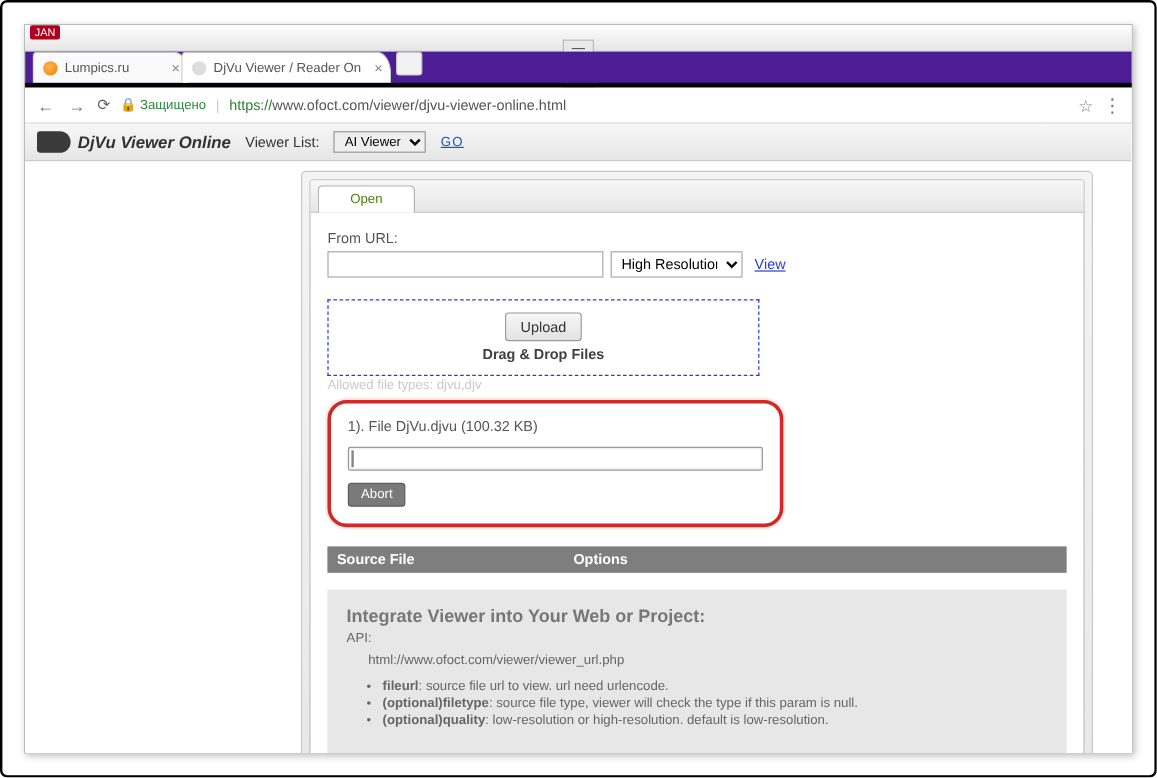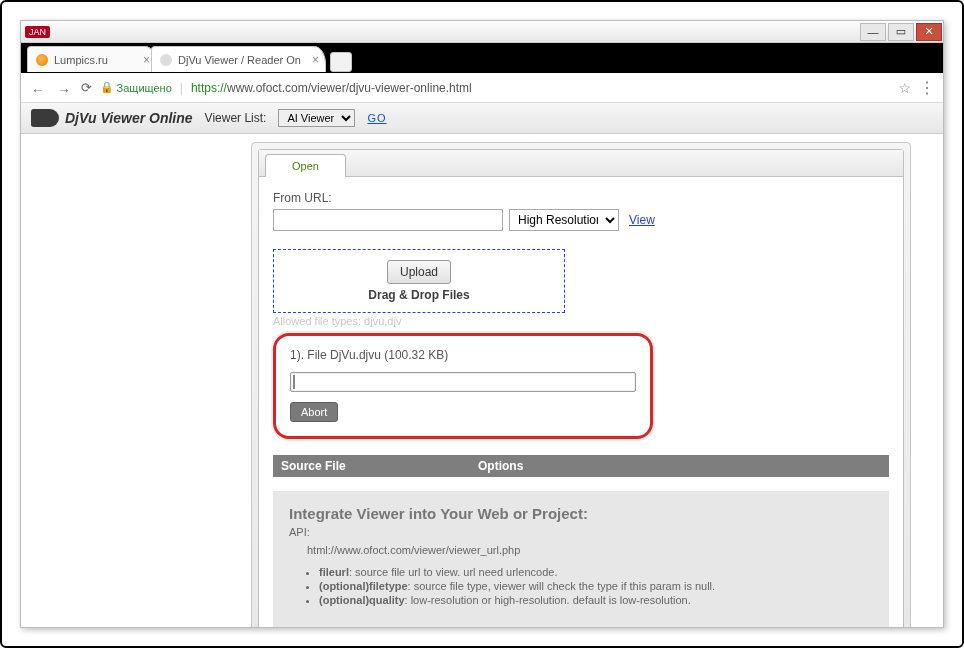--- a/index.html
+++ b/index.html
@@ -1,25 +1,25 @@
 <!DOCTYPE html>
 <html><head>
 <meta charset="utf-8">
 <style>
   * { box-sizing: border-box; margin: 0; padding: 0; }
   body { font-family: Arial, Helvetica, sans-serif; font-size: 12px; background: #fff; }
   .frame { width: 964px; height: 648px; border: 2px solid #000; border-radius: 6px; position: relative; background:#fff; overflow: hidden; }
   .chrome { position: absolute; top: 18px; left: 18px; right: 18px; bottom: 18px; background:#fff; border:1px solid #bbb; box-shadow: 2px 2px 6px rgba(0,0,0,0.25); display:flex; flex-direction:column;}
-  .titlebar { height: 22px; background: linear-gradient(#fdfdfd,#e6e6e6); display:flex; align-items:center; justify-content:flex-start; border-bottom:1px solid #ccc;}
+  .titlebar { height: 22px; background: linear-gradient(#fdfdfd,#e6e6e6); display:flex; align-items:center; justify-content:flex-start; border-bottom:1px solid #ccc;flex-direction:column;}
   .titlebar .ext { background:#b00020; color:#fff; font-size:9px; padding:1px 4px; margin-right:auto; margin-left:4px; border-radius:2px;}
   .winbtn { width:26px; height:18px; margin:0 1px; display:flex; align-items:center; justify-content:center; font-family: Segoe UI, Arial; font-size:11px;}
   .win-min { background:#e8e8e8; border:1px solid #bbb; color:#333;}
   .win-max { background:#e8e8e8; border:1px solid #bbb; color:#333;}
   .win-close { background:#c94f3e; border:1px solid #a03a2c; color:#fff;}
-  .tabstrip { height:30px; background:#000000; display:flex; align-items:flex-end; padding:0 6px; border-bottom:1px solid #000000;}
+  .tabstrip { height:30px; background:#4c1d95; display:flex; align-items:flex-start; padding:0 6px; border-bottom:4px solid #000000;}
   .tab { height:26px; background:#fafafa; border:1px solid #c5c5c5; border-bottom:none; border-top-left-radius:4px; border-top-right-radius:12px 18px; display:flex; align-items:center; padding:0 24px 0 8px; margin-right:-6px; font-size:11px; color:#555; position:relative; min-width:130px;}
   .tab.active { background:#fff; z-index:2;}
   .tab .fav { width:12px; height:12px; border-radius:50%; margin-right:6px; background:#ddd; display:inline-block;}
   .tab .fav.o { background: radial-gradient(circle at 40% 40%, #ffb64d, #f47c00);}
   .tab .tclose { position:absolute; right:6px; top:6px; font-size:12px; color:#888;}
   .newtab { width:22px; height:20px; margin-left:10px; background:#f2f2f2; border:1px solid #c5c5c5; border-radius:3px;}
   .addrbar { height:30px; background:#fff; border-bottom:1px solid #d8d8d8; display:flex; align-items:center; padding:0 8px; gap:8px;}
   .navarrow { color:#777; font-size:14px; padding:0 2px;}
   .reload { color:#666; font-size:13px;}
   .lockwrap { color:#2b8a3e; font-size:11px; display:flex; align-items:center; gap:3px;}
@@ -39,21 +39,21 @@
   .panel { background: linear-gradient(#f4f4f4,#e8e8e8); border:1px solid #c7c7c7; border-radius:4px; padding:0; width: 660px;}
   .tabpane { background:#fff; border:1px solid #c0c0c0; border-radius:3px; margin:6px; padding:0;}
   .tabhdrs { display:flex; border-bottom:1px solid #c0c0c0; background:linear-gradient(#f7f7f7,#e7e7e7);}
   .tabhdr { background:#fff; border:1px solid #b5b5b5; border-bottom:none; padding:5px 26px; font-size:11px; color:#4d7c0f; border-top-left-radius:4px; border-top-right-radius:4px; margin:4px 0 -1px 6px;}
   .tabbody { padding:14px 14px 10px 14px;}
   .lbl { color:#555; font-size:12px; margin-bottom:4px;}
   .row { display:flex; align-items:center; gap:6px;}
   .txtin { border:1px solid #aaa; height:22px; width:230px; padding:2px 4px; font-size:12px;}
   .selres { border:1px solid #aaa; height:22px; width:110px; padding:2px 4px; font-size:12px; background:#fff;}
   .viewlnk { color:#2a3ecc; font-size:12px; margin-left:4px;}
-  .dropzone { margin-top:18px; border:1px dashed #2a3ecc; padding:10px; text-align:center; width: 292px;}
+  .dropzone { margin-top:18px; border:1px dashed #2a3ecc; padding:10px; text-align:center; width: 360px;}
   .upbtn { display:inline-block; padding:4px 12px; background:linear-gradient(#f7f7f7,#e2e2e2); border:1px solid #999; border-radius:3px; font-size:12px; color:#333; margin-bottom:4px;}
   .dndtxt { color:#404040; font-weight:bold; font-size:12px; text-shadow: 0 1px 0 #fff;}
   .allowed { color:#c9c9c9; font-size:11px; margin-top:2px;}
   .highlight { border:3px solid #d12828; border-radius:16px; padding:12px 14px 14px 14px; margin-top:6px; width:380px; box-shadow: 0 0 0 2px rgba(209,40,40,0.1);}
   .filelbl { color:#555; font-size:12px;}
   .progress { margin-top:10px; height:20px; border:1px solid #9a9a9a; border-radius:2px; background:#fff; position:relative; box-shadow: inset 0 0 2px #ccc;}
   .progress .bar { position:absolute; left:2px; top:2px; bottom:2px; width:2px; background:#868686;}
   .abort { margin-top:10px; background:#7a7a7a; color:#fff; border:1px solid #5e5e5e; border-radius:3px; padding:3px 10px; font-size:11px;}
   .datahdr { display:flex; background:#7e7e7e; color:#fff; font-weight:bold; margin-top:16px;gap:27px;}
   .datahdr div { padding:4px 8px; font-size:12px;}

